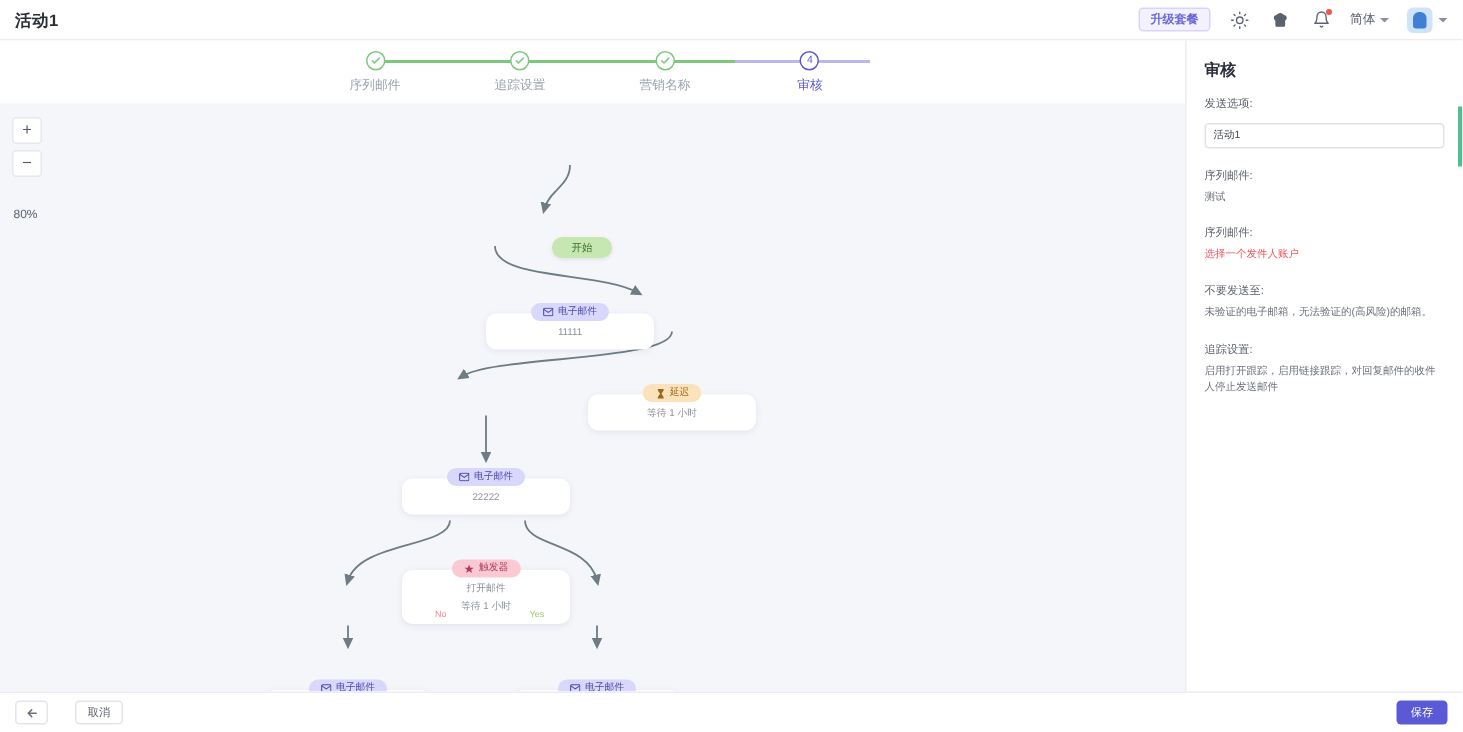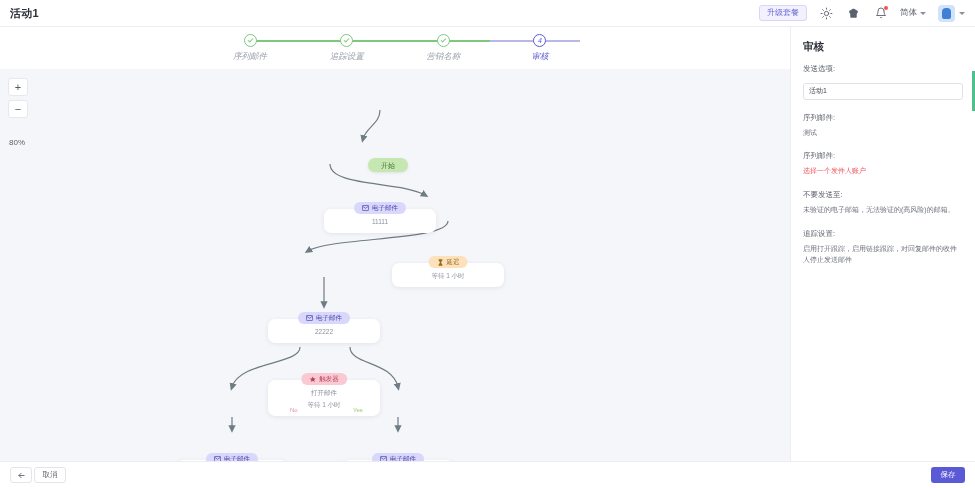--- a/index.html
+++ b/index.html
@@ -14,37 +14,37 @@
   
   .topbar {
     position: absolute; left:0; top:0; width:975px; height:27px;
     background:#ffffff; border-bottom:1px solid #ececf1;
     display:flex; align-items:center; padding:0 10px;
   }
   .topbar-title { font-size:11px; color:#2b2f38; font-weight:600; letter-spacing:.3px; }
   .topbar-right { margin-left:auto; display:flex; align-items:center; gap:12px; }
   .upgrade-btn {
     font-size:8px; color:#6a68d8; background:#f2f1fd; border:1px solid #d8d6f7;
-    border-radius:3px; padding:3px 7px; line-height:1; cursor:pointer; white-space:nowrap;
+    border-radius:3px; padding:3px 7px; line-height:1; cursor:pointer; white-space:nowrap;font-weight:bold;
   }
   .icon-btn { width:15px; height:15px; display:flex; align-items:center; justify-content:center;
     color:#5c6170; cursor:pointer; position:relative; }
   .icon-btn svg { display:block; }
   .notif-dot { position:absolute; top:0px; right:0px; width:4px; height:4px; border-radius:50%; background:#f5534e; }
   .lang-sel { display:flex; align-items:center; gap:3px; font-size:8.5px; color:#5c6170; cursor:pointer; }
   .caret { width:0;height:0;border-left:3px solid transparent;border-right:3px solid transparent;border-top:3.5px solid #8a8f9c; }
   .avatar { width:17px; height:17px; border-radius:4px; background:#cfe4fa;
     display:flex;align-items:center;justify-content:center; cursor:pointer; overflow:hidden;}
   .avatar-inner { width:9px;height:11px;border-radius:4px 4px 2px 2px;background:#3f7fd4; }
   .user-wrap { display:flex; align-items:center; gap:4px; }
 
   
   .stepper { position:absolute; left:0; top:27px; width:790px; height:42px; background:#fff;
     display:flex; align-items:flex-start; justify-content:center; }
-  .steps { position:relative; width:360px; margin-top:7px; display:flex; justify-content:space-between;font-style:italic; }
+  .steps { position:relative; width:360px; margin-top:7px; display:flex; justify-content:space-between; }
   .step { position:relative; width:70px; display:flex; flex-direction:column; align-items:center; cursor:pointer; }
   .step-circle { width:13px;height:13px;border-radius:50%;background:#fff;border:1.3px solid #7ec87e;
     display:flex;align-items:center;justify-content:center;z-index:2;position:relative; }
   .step-circle.active { border-color:#5b5ad6; }
   .step-circle svg { display:block; }
   .step-num { font-size:7px; color:#5b5ad6; line-height:1; }
   .step-label { margin-top:4px; font-size:8.5px; color:#9aa0ad; white-space:nowrap; }
   .step.active .step-label { color:#5b5ad6; }
   .step-line { position:absolute; top:6px; height:1.6px; z-index:1; }
   .line1 { left:35px; width:120px; background:#7ec87e; }
@@ -90,21 +90,21 @@
   .rp-block { margin-top:13px; }
   .rp-val { font-size:7px; color:#6d727c; line-height:1.55; }
   .rp-val.warn { color:#f0565c; }
   .rp-accent { position:absolute; right:0; top:44px; width:3px; height:40px; background:#4fc08d; }
 
   
   .bottombar { position:absolute; left:0; top:461px; width:975px; height:27px; background:#fff;
     border-top:1px solid #ececf1; display:flex; align-items:center; padding:0 10px; }
   .back-btn { width:22px;height:16px;border:1px solid #e3e5eb;border-radius:3px;background:#fff;
     display:flex;align-items:center;justify-content:center;color:#6b707b;cursor:pointer; }
-  .cancel-btn { margin-left:2px; min-width:32px; height:16px; border:1px solid #e3e5eb;border-radius:3px;
+  .cancel-btn { margin-left:18px; min-width:32px; height:16px; border:1px solid #e3e5eb;border-radius:3px;
     background:#fff; font-size:7.5px; color:#5d626d; display:flex;align-items:center;justify-content:center;
     cursor:pointer; padding:0 7px; font-family:inherit; }
   .save-btn { margin-left:auto; min-width:34px; height:16px; border:none; border-radius:3px;
     background:#5b5ad6; color:#fff; font-size:7.5px; display:flex;align-items:center;justify-content:center;
     cursor:pointer; padding:0 8px; font-family:inherit; }
 </style>
 </head>
 <body>
 
 <div id="app">

